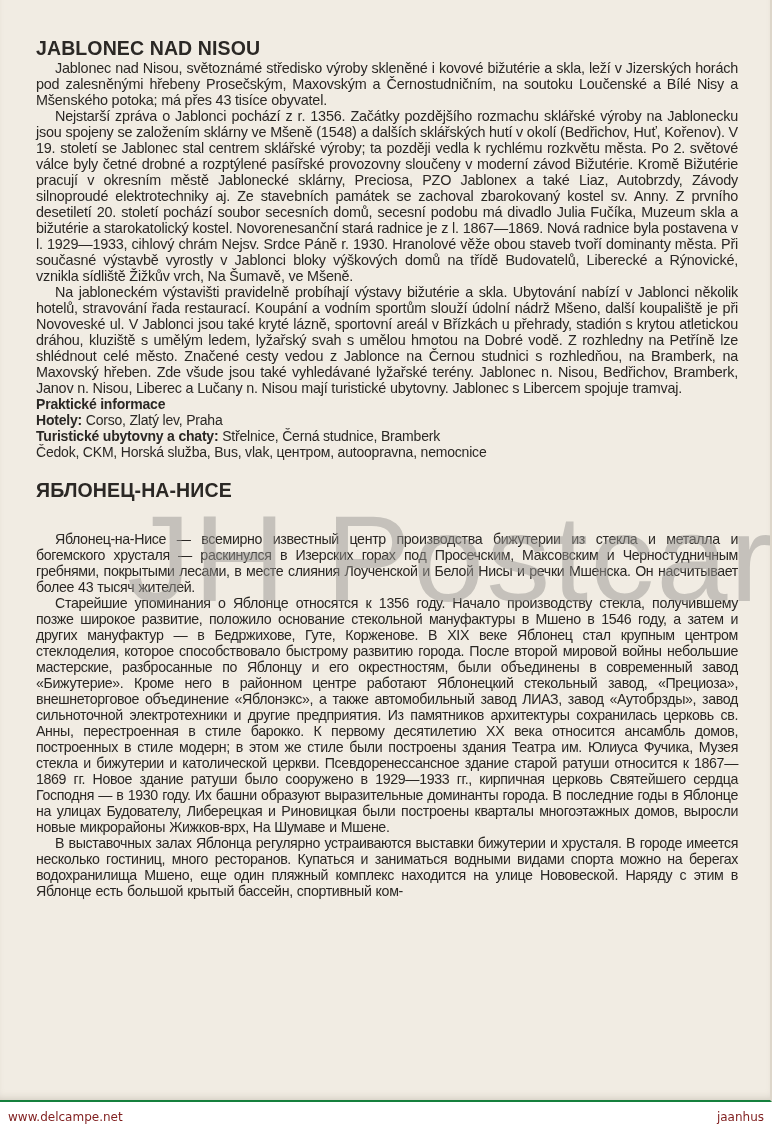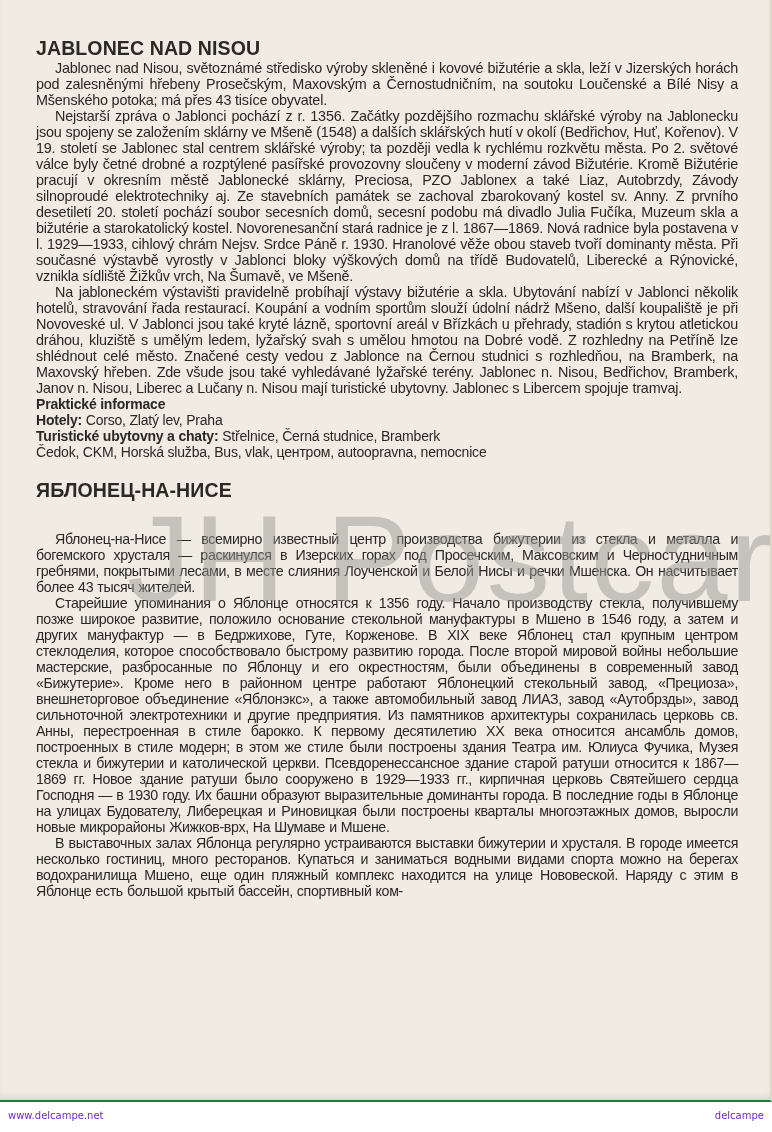--- a/index.html
+++ b/index.html
@@ -42,21 +42,21 @@
     position: absolute; left: 127px; top: 498px;
     font-family: "Liberation Sans", sans-serif;
     font-size: 122px; line-height: 122px; color: #9a9894;
     opacity: 0.5; letter-spacing: 2px; white-space: nowrap;
     pointer-events: none;
     transform: scaleX(1.05); transform-origin: left top;
   }
   .footer {
     position: absolute; left: 0; top: 1104px; width: 772px; height: 28px;
     background: #ffffff;
-    font-family: "DejaVu Sans", sans-serif; font-size: 10px; color: #6d28d9;
+    font-family: "DejaVu Sans", sans-serif; font-size: 12px; color: #7f1d1d;
   }
   .footer .left { position: absolute; left: 8px; top: 6px; }
   .footer .right { position: absolute; right: 8px; top: 6px; }
 </style>
 </head>
 <body>
 
 <div class="card">
   <div class="content">
 
@@ -90,14 +90,14 @@
       </div>
     </section>
 
   </div>
 
   <div class="watermark">JH Postcards</div>
 </div>
 
 <div class="footer">
   <span class="left">www.delcampe.net</span>
-  <span class="right">delcampe</span>
+  <span class="right">jaanhus</span>
 </div>
 
 </body></html>

